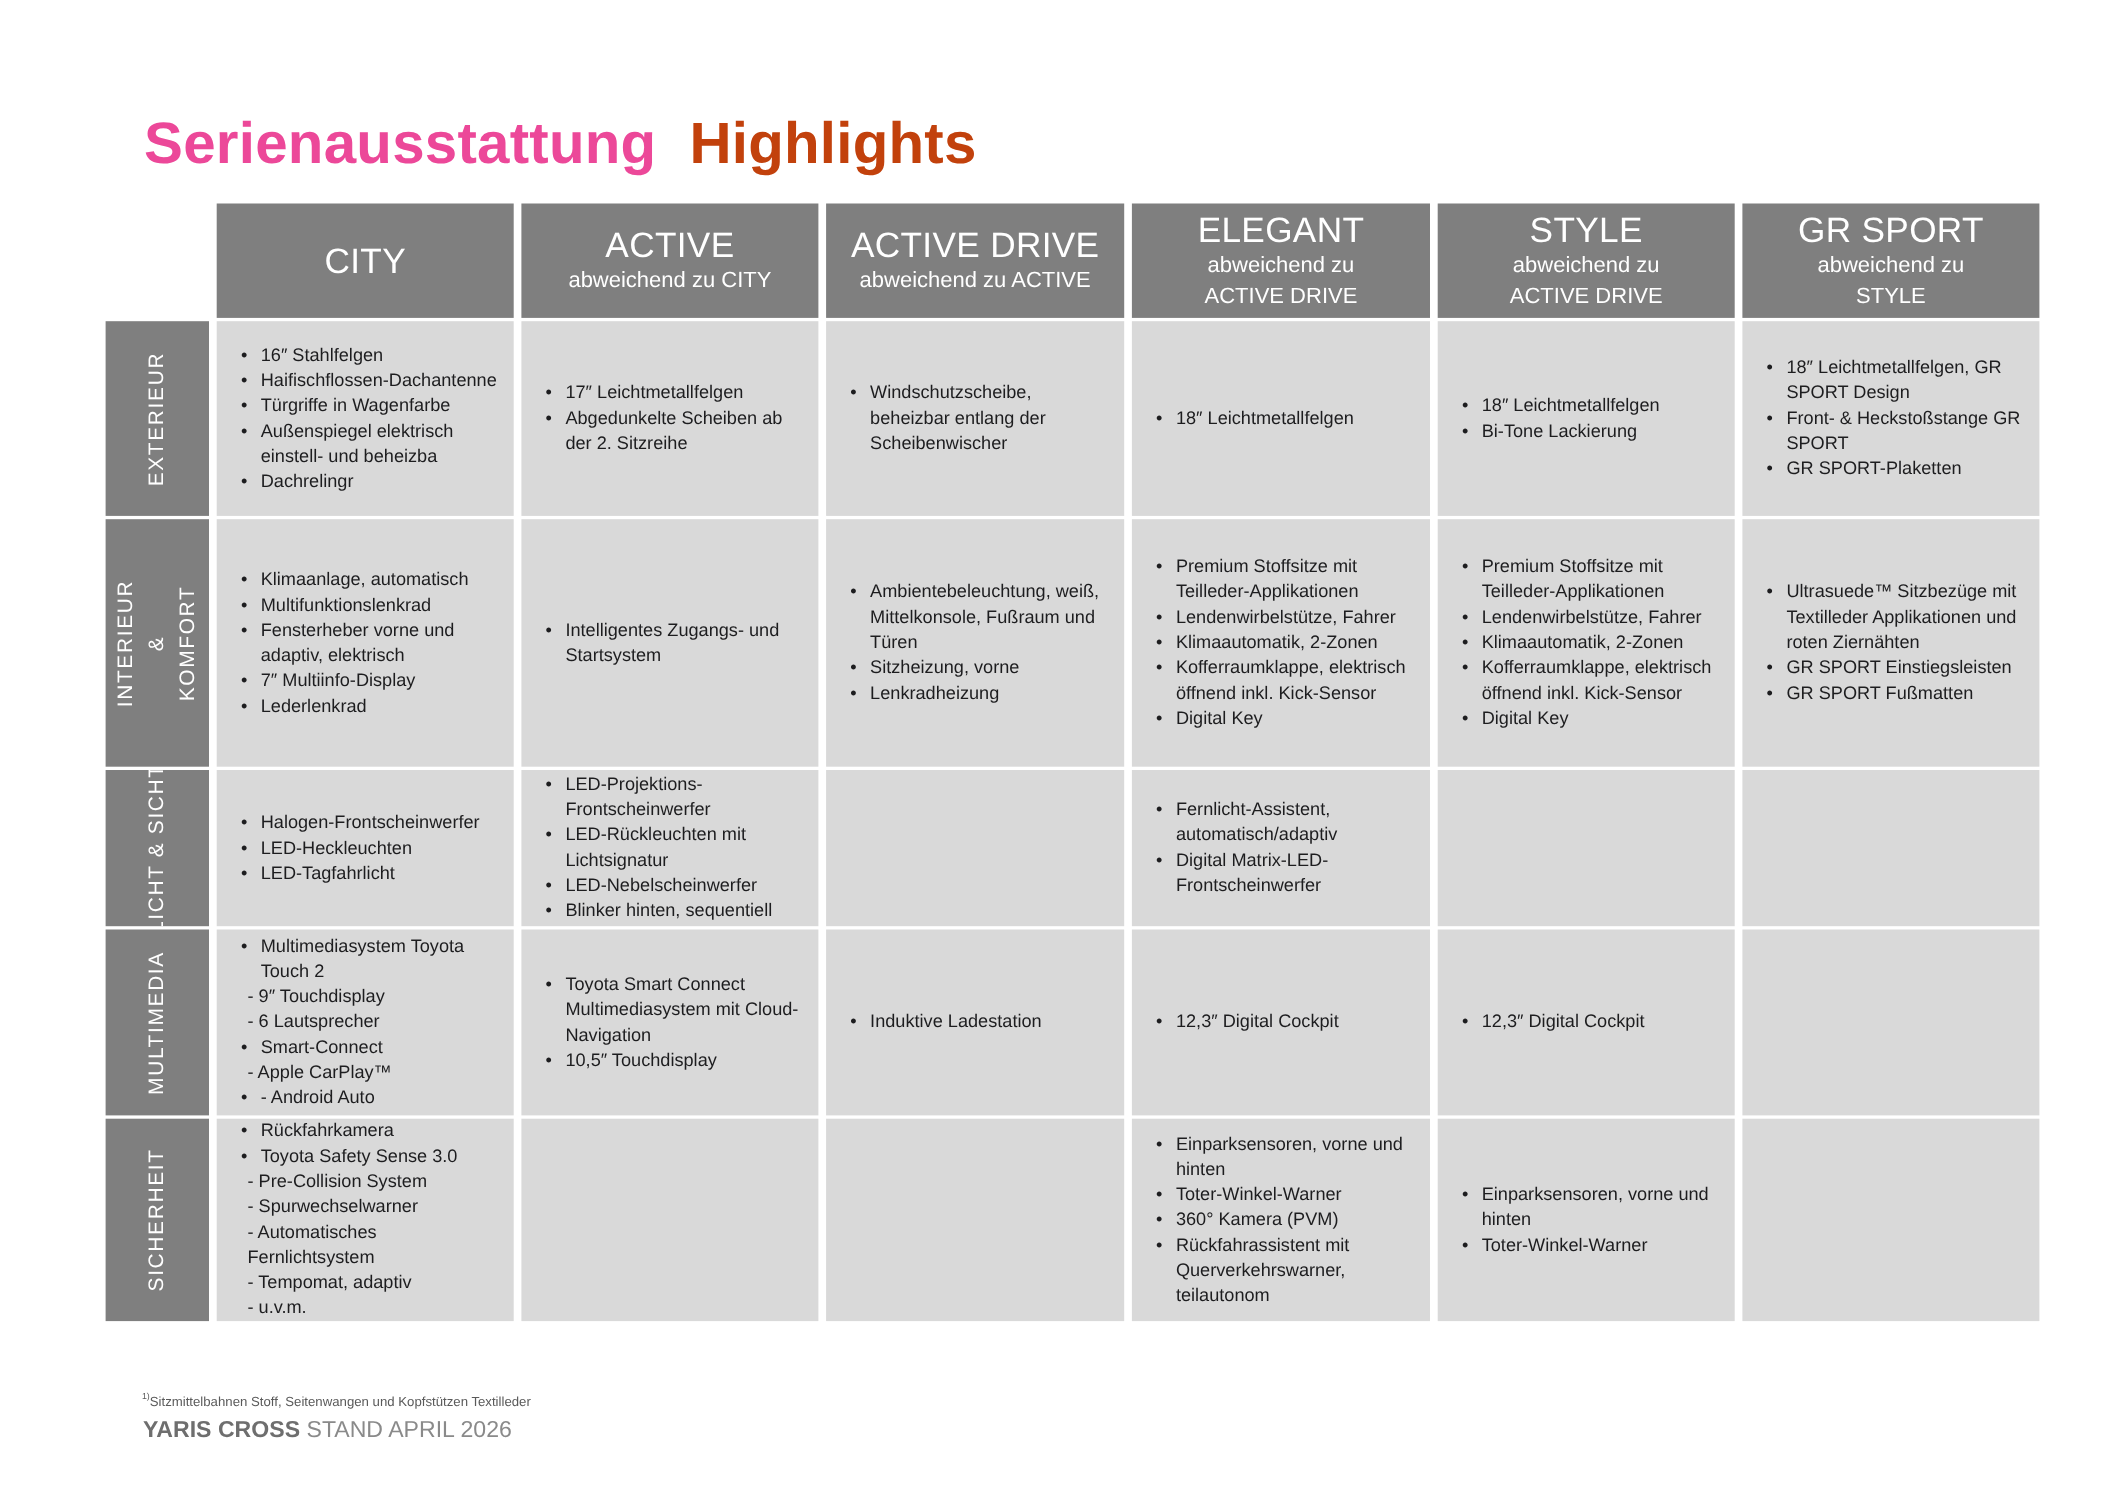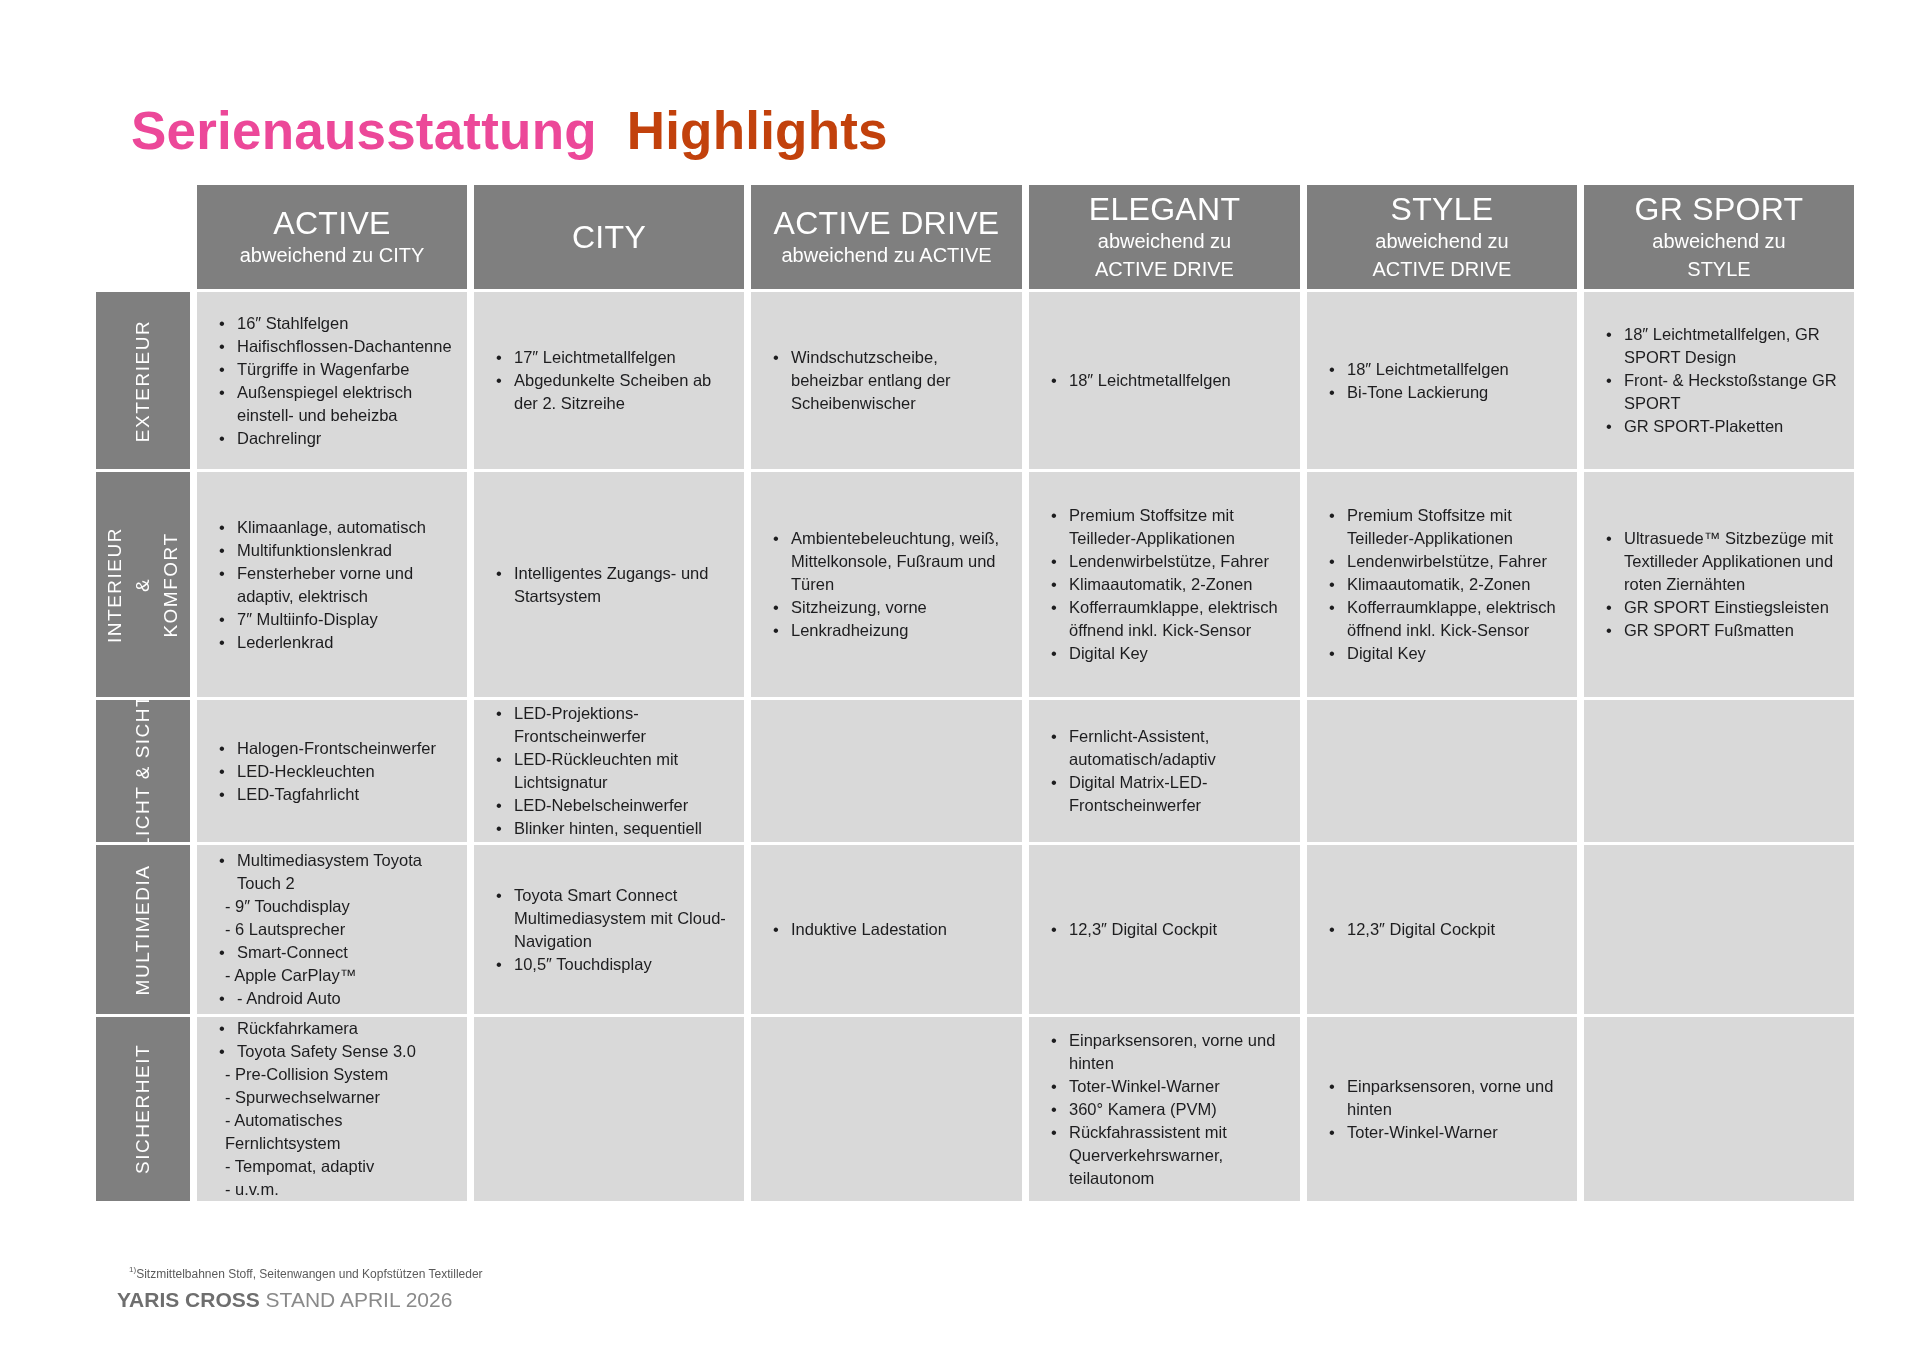--- a/index.html
+++ b/index.html
@@ -26,41 +26,41 @@
     .cell { background: #d9d9d9; display: flex; flex-direction: column; justify-content: center;
             padding: 0 10px 0 20px; font-size: 16.5px; line-height: 23px; color: #1d1d1f; overflow: hidden; }
     .cell ul { list-style: none; margin: 0; padding: 0; }
     .cell li { position: relative; padding-left: 20px; }
     .cell li.bullet::before { content: "\2022"; position: absolute; left: 2px; top: 0; }
     .cell li.dash { padding-left: 8px; }
     .cell li.plain { padding-left: 8px; }
 
     .footnote { position: absolute; left: 129px; top: 1267px; font-size: 12px; color: #5a5a5a; white-space: nowrap; }
     .footnote sup { font-size: 8px; vertical-align: top; position: relative; top: -2px; }
-    .footer-brand { position: absolute; left: 117px; top: 1286px; font-size: 21px; white-space: nowrap; line-height: 28px; }
+    .footer-brand { position: absolute; left: 130px; top: 1286px; font-size: 21px; white-space: nowrap; line-height: 28px; }
     .footer-brand .model { font-weight: bold; color: #6e6e6e; }
     .footer-brand .stand { color: #8a8a8a; }
   </style>
 </head>
 <body>
 
 <div class="title">
   <span class="t1">Serienausstattung</span>
   <span class="t2">Highlights</span>
 </div>
 
 <div class="grid" id="grid">
   <div class="corner"></div>
 
   <div class="col-head">
+    <div class="name">CITY</div>
+  </div>
+  <div class="col-head">
     <div class="name">ACTIVE</div>
     <div class="sub">abweichend zu CITY</div>
-  </div>
-  <div class="col-head">
-    <div class="name">CITY</div>
   </div>
   <div class="col-head">
     <div class="name">ACTIVE DRIVE</div>
     <div class="sub">abweichend zu ACTIVE</div>
   </div>
   <div class="col-head">
     <div class="name">ELEGANT</div>
     <div class="sub" style="max-width:170px">abweichend zu ACTIVE DRIVE</div>
   </div>
   <div class="col-head">

